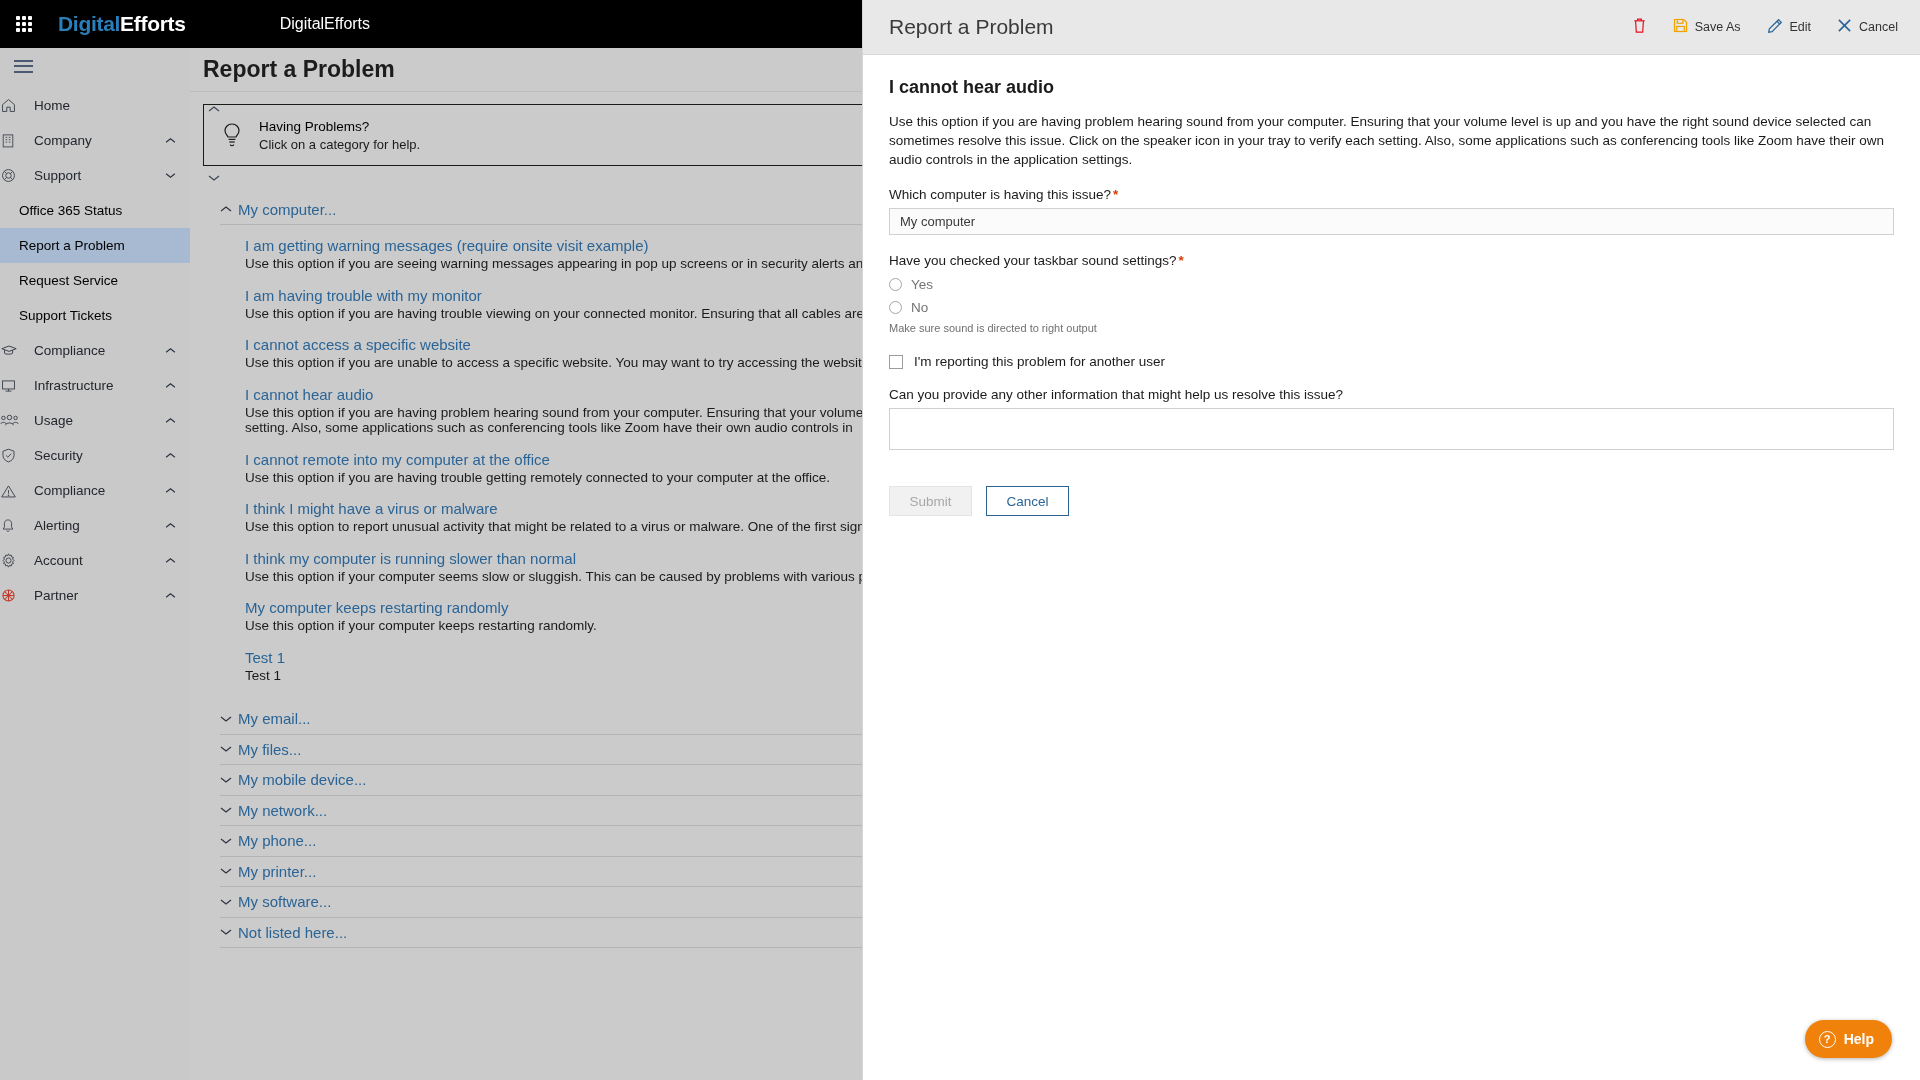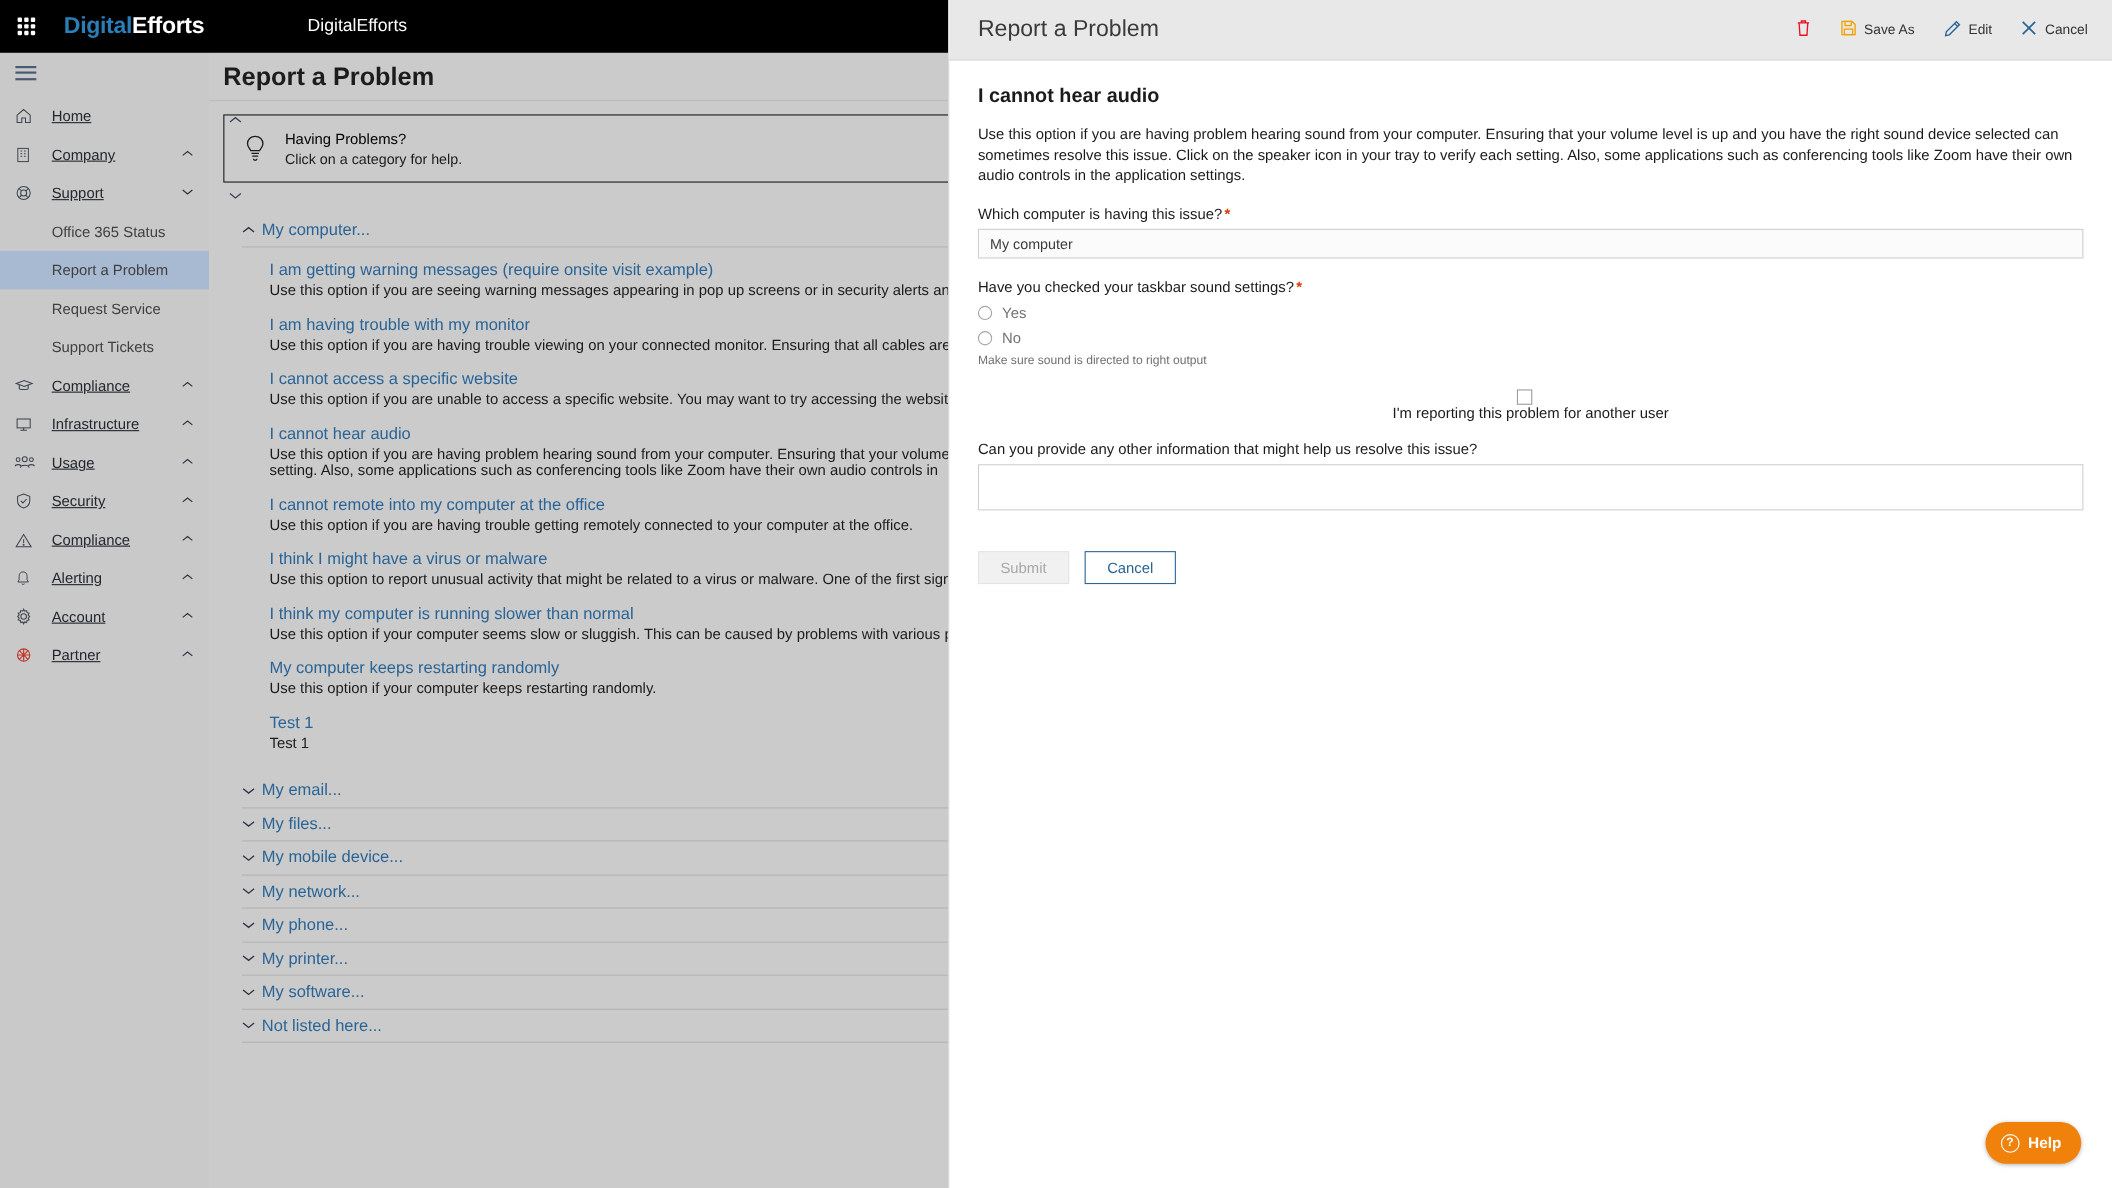--- a/index.html
+++ b/index.html
@@ -53,40 +53,38 @@
     padding-left: 14px; cursor: pointer;
   }
   .hamburger .bars { width: 19px; }
   .hamburger .bars i {
     display: block; height: 2px; background: #4a5a73;
     margin-bottom: 3.5px;
   }
   .nav-item {
     height: 35px;
     display: flex; align-items: center;
-    padding-left: 13px;
     font-size: 13.5px; color: #23272e;
     cursor: pointer;
     position: relative;
-    text-decoration: underline;
   }
   .nav-icon {
     width: 24px; height: 20px; flex: 0 0 24px;
     display: flex; align-items: center; justify-content: flex-start;
     color: #3d434c;
   }
   .nav-label { margin-left: 10px; flex: 1; }
   .chev {
     margin-right: 14px; color: #2b3340;
     font-size: 11px; line-height: 1;
   }
   .nav-sub {
     height: 35px; display: flex; align-items: center;
-    padding-left: 47px;
-    font-size: 13.5px; color: #404040;
+    padding-left: 19px;
+    font-size: 13.5px; color: #000000;
     cursor: pointer;
   }
   .nav-sub.active { background: #a8bad2; }
 
   
   .main {
     position: absolute; top: 48px; left: 190px;
     width: 1730px; height: 1032px;
     background: #cbcbcb;
     overflow: hidden;
@@ -232,21 +230,21 @@
     width: 13px; height: 13px; border-radius: 50%;
     border: 1px solid #a6a6a6; background: #ffffff;
     margin-right: 9px; flex: 0 0 13px;
   }
   .radio-row span { font-size: 13.5px; color: #737373; }
   .helper {
     font-size: 11px; color: #707070; margin-top: 5px;
   }
   .check-row {
     display: flex; align-items: center;
-    margin-top: 20px; cursor: pointer; flex-direction: column;
+    margin-top: 20px; cursor: pointer;
   }
   .check-box {
     width: 14px; height: 14px;
     border: 1px solid #9c9c9c; background: #ffffff;
     margin-right: 11px; flex: 0 0 14px;
   }
   .check-row span { font-size: 13.5px; color: #1b1b1b; }
   .textarea {
     width: 100%; height: 42px;
     border: 1px solid #d0d0d0; background: #ffffff;

